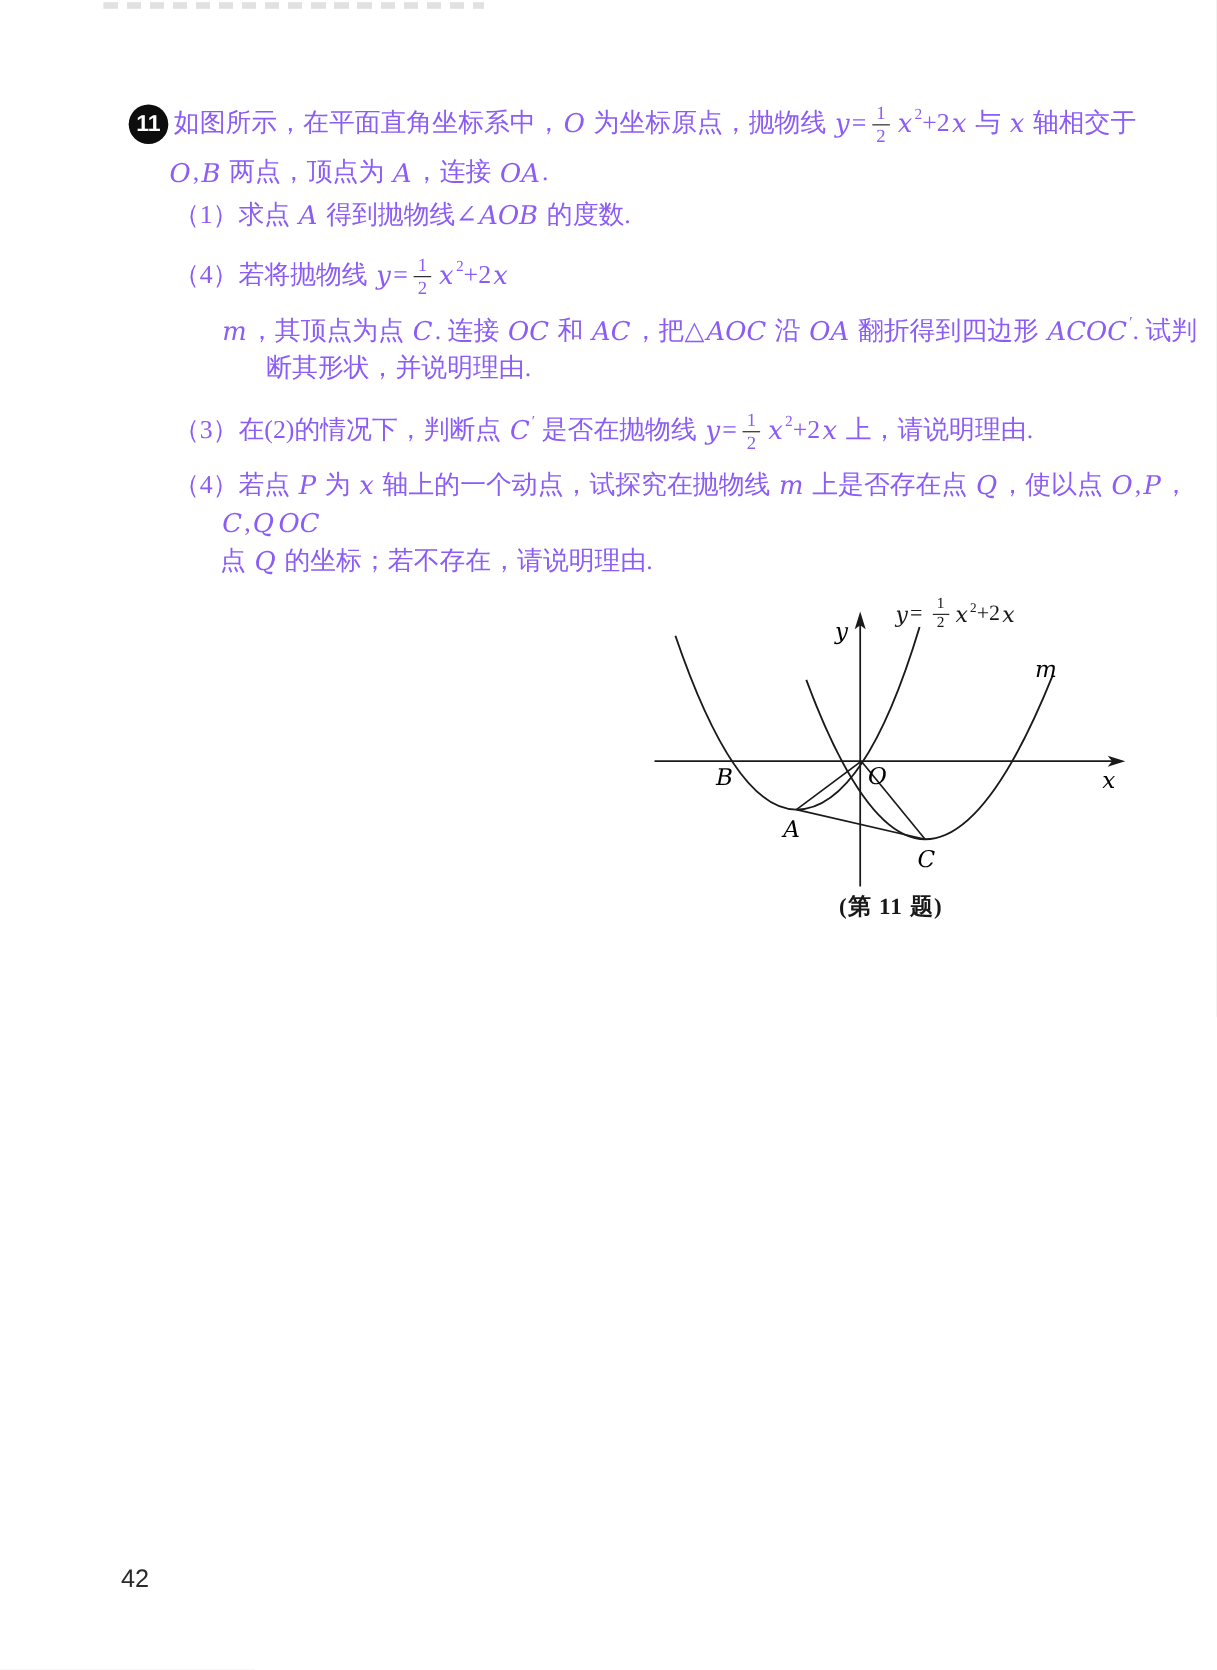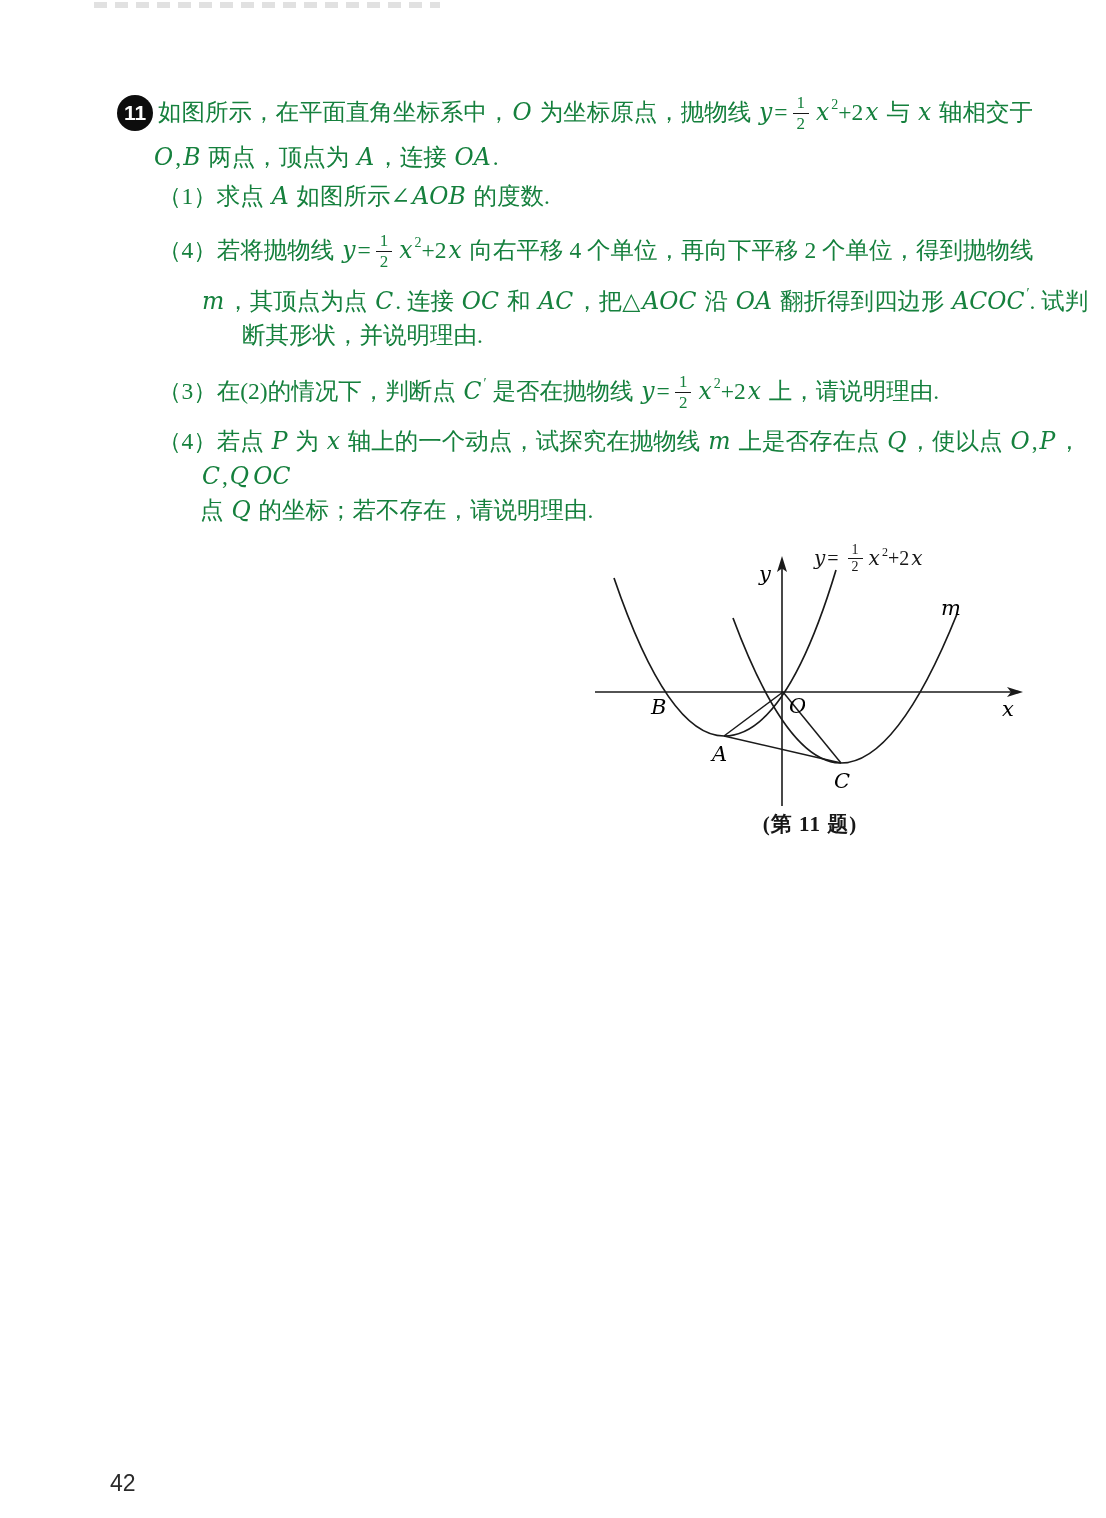--- a/index.html
+++ b/index.html
@@ -16,21 +16,21 @@
   }
   .qnum{
     position:absolute; left:117px; top:95px; width:36px; height:36px;
     background:#0d0d0d; border-radius:50%;
     display:flex; align-items:center; justify-content:center;
     color:#fff; font-family:"Liberation Sans","DejaVu Sans",sans-serif;
     font-weight:bold; font-size:21px;
   }
   .tline{
     position:absolute; display:flex; align-items:center;
-    font-size:23.5px; line-height:1.25; white-space:pre; color:#15803d;
+    font-size:23.5px; line-height:1.25; white-space:pre; color:#8b5cf6;
   }
   .tline .run{white-space:pre;}
   .mi{font-style:italic; font-family:"DejaVu Serif","Liberation Serif",serif; padding:0 2px;}
   .sup{font-size:14px; position:relative; top:-8px; line-height:1;}
   .frac{
     display:inline-flex; flex-direction:column; align-items:center;
     font-size:17px; line-height:1.12; margin:0 5px; font-style:normal;
   }
   .frac .fnum{border-bottom:1.6px solid #181818; padding:0 4px;}
   .frac .fden{padding:0 4px;}
@@ -41,21 +41,21 @@
   }
   .fig-eq .frac{font-size:14px; margin:0 4px;}
   .fig-eq .sup{font-size:12px; top:-6px;}
   .fig-caption{
     position:absolute; left:740px; top:810px; width:140px; text-align:center;
     font-size:21px; font-weight:bold; letter-spacing:1px; white-space:pre;
   }
   .page-num{
     position:absolute; left:110px; top:1422px;
     font-family:"Liberation Sans","DejaVu Sans",sans-serif;
-    font-size:23px; color:#2b2b2b;margin-top:48px;
+    font-size:23px; color:#2b2b2b;
   }
   .watermark{
     position:absolute; right:8px; top:1536px;
     font-family:"Liberation Sans","DejaVu Sans",sans-serif;
     font-weight:bold; font-size:32px; letter-spacing:1px;
     color:#701a75;
     text-shadow:2px 2px 0 #c0392b, 3px 3px 1px #8c241c, 0 0 1px #b53a2c;
     white-space:pre;
   }
   svg text{font-family:"DejaVu Serif","Liberation Serif",serif;}
@@ -66,22 +66,22 @@
 <div class="page">
 
   <div class="top-remnant"></div>
 
   <div class="qnum">
     <span>11</span>
   </div>
 
   <div class="tline" style="left:158px; top:84px;  height:58px;"><span class="run">如图所示，在平面直角坐标系中，</span><span class="mi">O</span><span class="run"> 为坐标原点，抛物线 </span><span class="mi">y</span><span class="run">=</span><span class="frac"><span class="fnum">1</span><span class="fden">2</span></span><span class="mi">x</span><span class="sup">2</span><span class="run">+2</span><span class="mi">x</span><span class="run"> 与 </span><span class="mi">x</span><span class="run"> 轴相交于</span></div>
   <div class="tline" style="left:152px; top:142px; height:32px;"><span class="mi">O</span><span class="run">,</span><span class="mi">B</span><span class="run"> 两点，顶点为 </span><span class="mi">A</span><span class="run">，连接 </span><span class="mi">OA</span><span class="run">.</span></div>
-  <div class="tline" style="left:158px; top:181px; height:32px;"><span class="run">（1）求点 </span><span class="mi">A</span><span class="run"> 如图所示∠</span><span class="mi">AOB</span><span class="run"> 的度数.</span></div>
-  <div class="tline" style="left:158px; top:222px; height:58px;"><span class="run">（4）若将抛物线 </span><span class="mi">y</span><span class="run">=</span><span class="frac"><span class="fnum">1</span><span class="fden">2</span></span><span class="mi">x</span><span class="sup">2</span><span class="run">+2</span><span class="mi">x</span><span class="run"> 向右平移 4 个单位，再向下平移 2 个单位，得到抛物线</span></div>
+  <div class="tline" style="left:158px; top:181px; height:32px;"><span class="run">（1）求点 </span><span class="mi">A</span><span class="run"> 得到抛物线∠</span><span class="mi">AOB</span><span class="run"> 的度数.</span></div>
+  <div class="tline" style="left:158px; top:222px; height:58px;"><span class="run">（4）若将抛物线 </span><span class="mi">y</span><span class="run">=</span><span class="frac"><span class="fnum">1</span><span class="fden">2</span></span><span class="mi">x</span><span class="sup">2</span><span class="run">+2</span><span class="mi">x</span></div>
   <div class="tline" style="left:200px; top:286px; height:32px;"><span class="mi">m</span><span class="run">，其顶点为点 </span><span class="mi">C</span><span class="run">. 连接 </span><span class="mi">OC</span><span class="run"> 和 </span><span class="mi">AC</span><span class="run">，把△</span><span class="mi">AOC</span><span class="run"> 沿 </span><span class="mi">OA</span><span class="run"> 翻折得到四边形 </span><span class="mi">ACOC</span><span class="sup">′</span><span class="run">. 试判</span></div>
   <div class="tline" style="left:200px; top:320px; height:32px;margin-left:42px;"><span class="run">断其形状，并说明理由.</span></div>
   <div class="tline" style="left:158px; top:363px; height:58px;"><span class="run">（3）在(2)的情况下，判断点 </span><span class="mi">C</span><span class="sup">′</span><span class="run"> 是否在抛物线 </span><span class="mi">y</span><span class="run">=</span><span class="frac"><span class="fnum">1</span><span class="fden">2</span></span><span class="mi">x</span><span class="sup">2</span><span class="run">+2</span><span class="mi">x</span><span class="run"> 上，请说明理由.</span></div>
   <div class="tline" style="left:158px; top:426px; height:32px;"><span class="run">（4）若点 </span><span class="mi">P</span><span class="run"> 为 </span><span class="mi">x</span><span class="run"> 轴上的一个动点，试探究在抛物线 </span><span class="mi">m</span><span class="run"> 上是否存在点 </span><span class="mi">Q</span><span class="run">，使以点 </span><span class="mi">O</span><span class="run">,</span><span class="mi">P</span><span class="run">，</span></div>
   <div class="tline" style="left:200px; top:461px; height:32px;"><span class="mi">C</span><span class="run">,</span><span class="mi">Q</span><span class="mi">OC</span></div>
   <div class="tline" style="left:200px; top:495px; height:32px;"><span class="run">点 </span><span class="mi">Q</span><span class="run"> 的坐标；若不存在，请说明理由.</span></div>
 
   <div class="fig-wrap">
     <svg width="1106" height="900" viewBox="0 0 1106 900">
 

